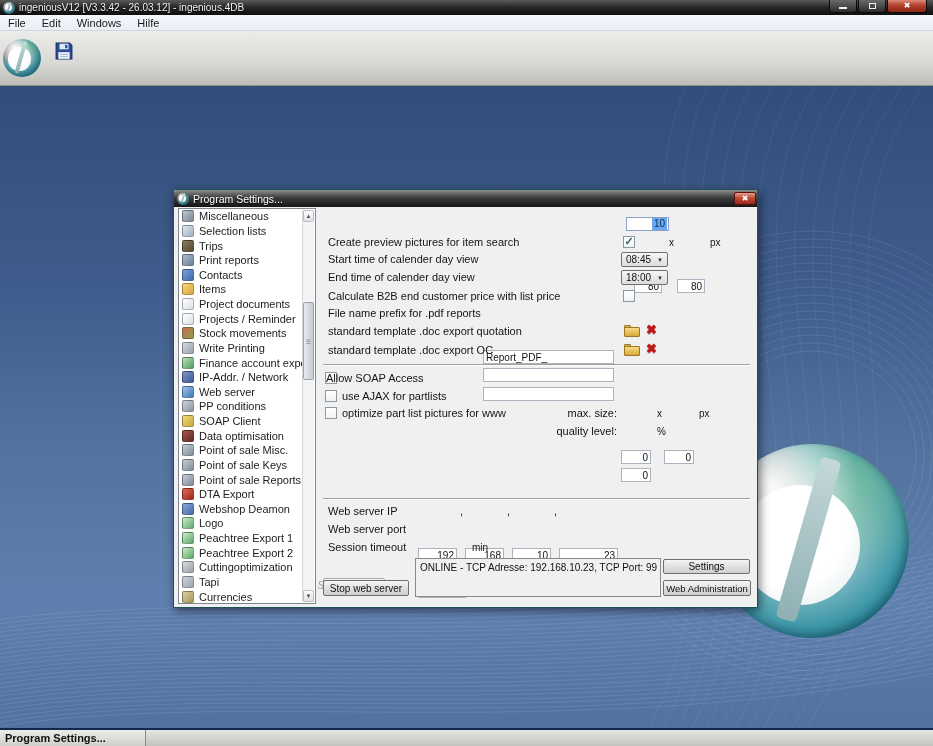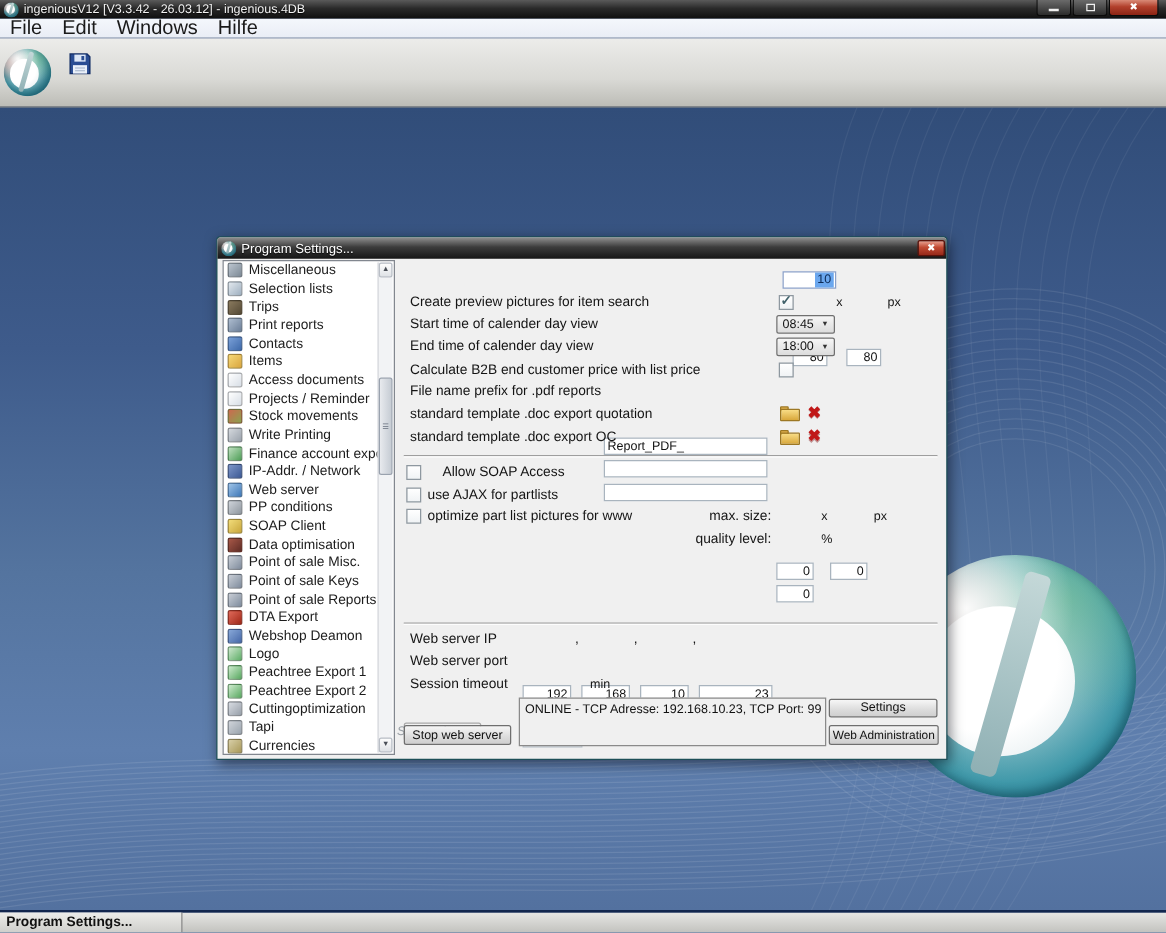--- a/index.html
+++ b/index.html
@@ -14,21 +14,21 @@
   .wincontrols { position:absolute; right:6px; top:0; display:flex; }
   .wbtn { width:28px; height:13px; display:flex; align-items:center; justify-content:center;
     background:linear-gradient(#6a6a6a,#2c2c2c); border:1px solid #0a0a0a; border-top:none; border-radius:0 0 3px 3px; margin-left:1px; }
   .wbtn.close { width:40px; background:linear-gradient(#d98a77,#b2402c 45%,#8c2415); }
   .glyph-min { width:8px; height:2px; background:#f0f0f0; margin-top:4px; }
   .glyph-max { width:7px; height:6px; border:1px solid #f0f0f0; }
   .glyph-x { color:#fff; font-size:8px; line-height:8px; }
 
   .menubar { position:absolute; left:0; top:15px; width:933px; height:16px; background:linear-gradient(#f4f7fc,#e9edf5);
     display:flex; align-items:center; z-index:30; border-bottom:1px solid #d0d4dc; }
-  .menuitem { font-size:16px; color:#1a1a1a; padding:0 8px; height:16px; line-height:16px; }
+  .menuitem { font-size:11px; color:#1a1a1a; padding:0 8px; height:16px; line-height:16px; }
 
   .toolbar { position:absolute; left:0; top:31px; width:933px; height:55px;
     background:linear-gradient(#ececea,#d9d9d5 60%,#bcbcb6); border-bottom:1px solid #8f8f8a; z-index:30; }
 
   
   .sphere { position:relative; border-radius:50%;
     background:
       radial-gradient(circle at 30% 22%, rgba(255,255,255,.95), rgba(255,255,255,0) 42%),
       radial-gradient(circle at 72% 18%, rgba(110,190,140,.55), rgba(0,0,0,0) 45%),
       radial-gradient(circle at 12% 28%, rgba(200,105,90,.6), rgba(0,0,0,0) 38%),
@@ -269,21 +269,21 @@
           <span class="llabel">Contacts</span>
         </div>
 
         <div class="list-item">
           <span class="licon" data-icon="items-folder"></span>
           <span class="llabel">Items</span>
         </div>
 
         <div class="list-item">
           <span class="licon" data-icon="document"></span>
-          <span class="llabel">Access documents</span>
+          <span class="llabel">Project documents</span>
         </div>
 
         <div class="list-item">
           <span class="licon" data-icon="document"></span>
           <span class="llabel">Projects / Reminder</span>
         </div>
 
         <div class="list-item">
           <span class="licon" data-icon="boxes"></span>
           <span class="llabel">Stock movements</span>
@@ -433,21 +433,21 @@
     <input class="tinput" style="left: 309px; top: 153px; width: 131px;">
     <span class="folder" style="left:450px; top:154px;">
         <span class="back"></span>
         <span class="front"></span>
       </span>
     <span class="redx" style="left:472px; top:152px;">✖</span>
 
     <div class="sep" style="left:149px; top:174px;"></div>
 
     <div class="cb" style="left:151px; top:182px;"></div>
-    <span class="flabel" style="left:180px; top:181px;">Allow SOAP Access</span>
+    <span class="flabel" style="left:152px; top:181px;">Allow SOAP Access</span>
 
     <div class="cb" style="left:151px; top:200px;"></div>
     <span class="flabel" style="left:168px; top:199px;">use AJAX for partlists</span>
 
     <div class="cb" style="left:151px; top:217px;"></div>
     <span class="flabel" style="left:168px; top:216px;">optimize part list pictures for www</span>
     <span class="flabel r" style="left:365px; top:216px; width:78px;">max. size:</span>
     <input class="tinput num" style="left: 447px; top: 216px; width: 30px;" value="0">
     <span class="flabel" style="left:483px; top:216px; font-size:10px;">x</span>
     <input class="tinput num" style="left: 490px; top: 216px; width: 30px;" value="0">

